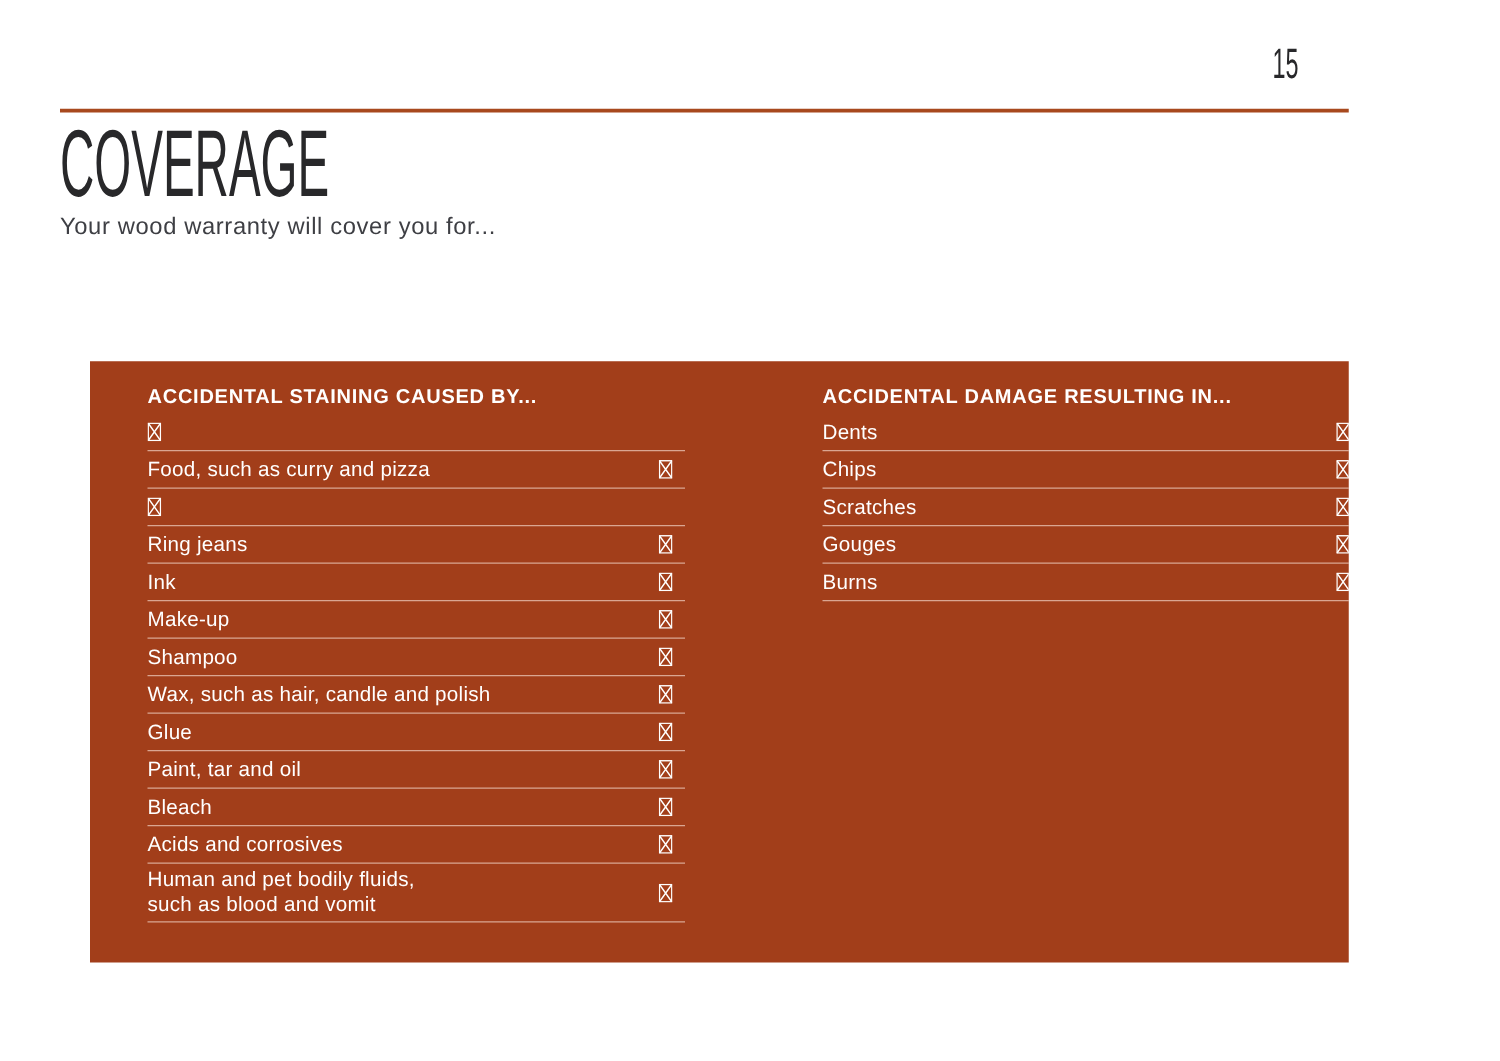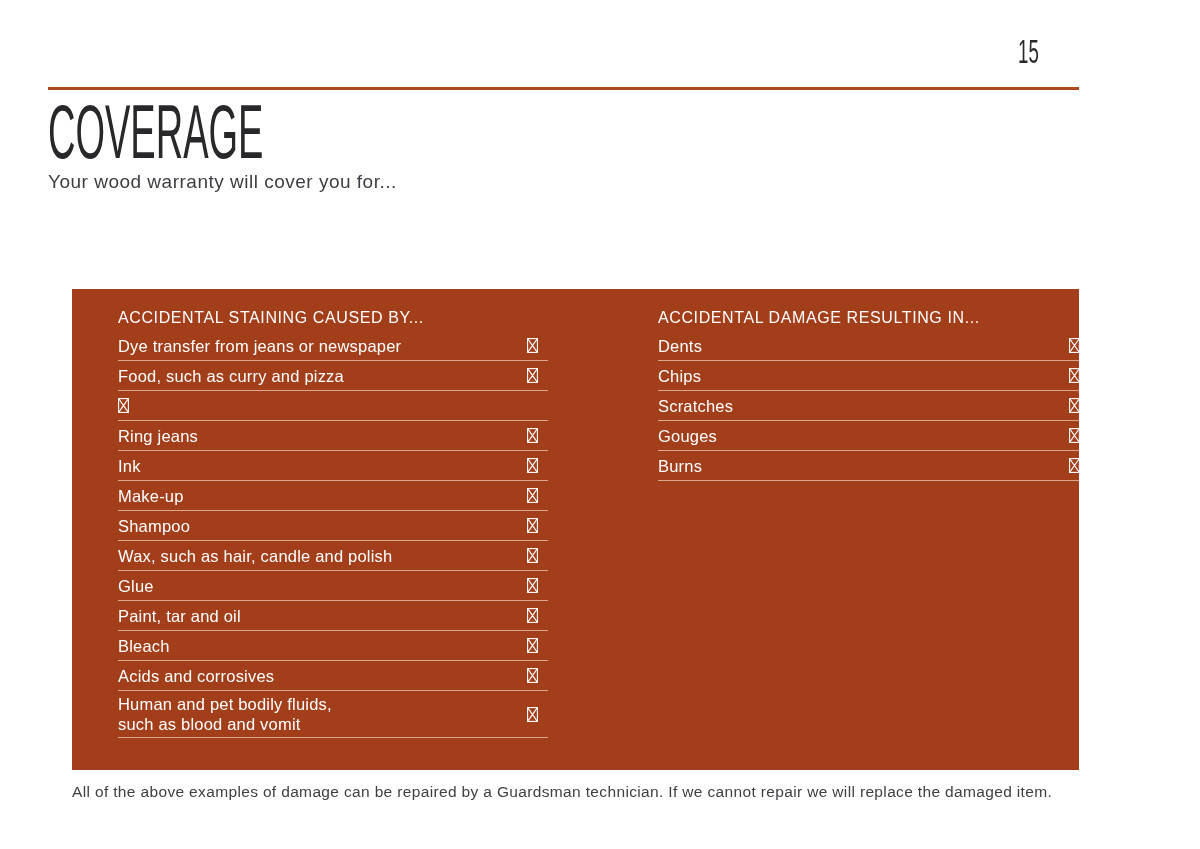--- a/index.html
+++ b/index.html
@@ -69,21 +69,21 @@
     height: 481px;
     background: var(--panel-bg, #A23E1A);
   }
 
   .col { position: absolute; top: 20px; }
   .col-staining { left: 46px; width: 430px; }
   .col-damage  { left: 586px; width: 432px; }
 
   .col-header {
     color: var(--panel-text, #FFFFFF);
-    font-weight: normal;
+    font-weight: bold;
     font-size: 16px;
     letter-spacing: 0.6px;
     height: 22px;
     line-height: 18px;
   }
 
   .row {
     display: flex;
     align-items: center;
     justify-content: space-between;
@@ -127,21 +127,20 @@
 
   <div class="subtitle">Your wood warranty will cover you for...</div>
 
   <div class="panel">
 
     <div class="col col-staining">
       <div class="col-header">ACCIDENTAL STAINING CAUSED BY...</div>
       <div class="rows">
 
           <div class="row">
-            <span class="label">Dye transfer from jeans or newspaper</span>
             <svg class="notdef" width="11" height="15" viewBox="0 0 11 15" aria-hidden="true">
               <rect x="0.6" y="0.6" width="9.8" height="13.8" fill="none" stroke="#FFFFFF" stroke-width="1.1"></rect>
               <path d="M0.6 0.6 L10.4 14.4 M10.4 0.6 L0.6 14.4" fill="none" stroke="#FFFFFF" stroke-width="1.1"></path>
             </svg>
           </div>
 
           <div class="row">
             <span class="label">Food, such as curry and pizza</span>
             <svg class="notdef" width="11" height="15" viewBox="0 0 11 15" aria-hidden="true">
               <rect x="0.6" y="0.6" width="9.8" height="13.8" fill="none" stroke="#FFFFFF" stroke-width="1.1"></rect>
@@ -280,15 +279,14 @@
             <svg class="notdef" width="11" height="15" viewBox="0 0 11 15" aria-hidden="true">
               <rect x="0.6" y="0.6" width="9.8" height="13.8" fill="none" stroke="#FFFFFF" stroke-width="1.1"></rect>
               <path d="M0.6 0.6 L10.4 14.4 M10.4 0.6 L0.6 14.4" fill="none" stroke="#FFFFFF" stroke-width="1.1"></path>
             </svg>
           </div>
         </div>
     </div>
 
   </div>
 
-  <div class="footer">All of the above examples of damage can be repaired by a Guardsman technician. If we cannot repair we will replace the damaged item.</div>
 
 </div>
 
 </body></html>

